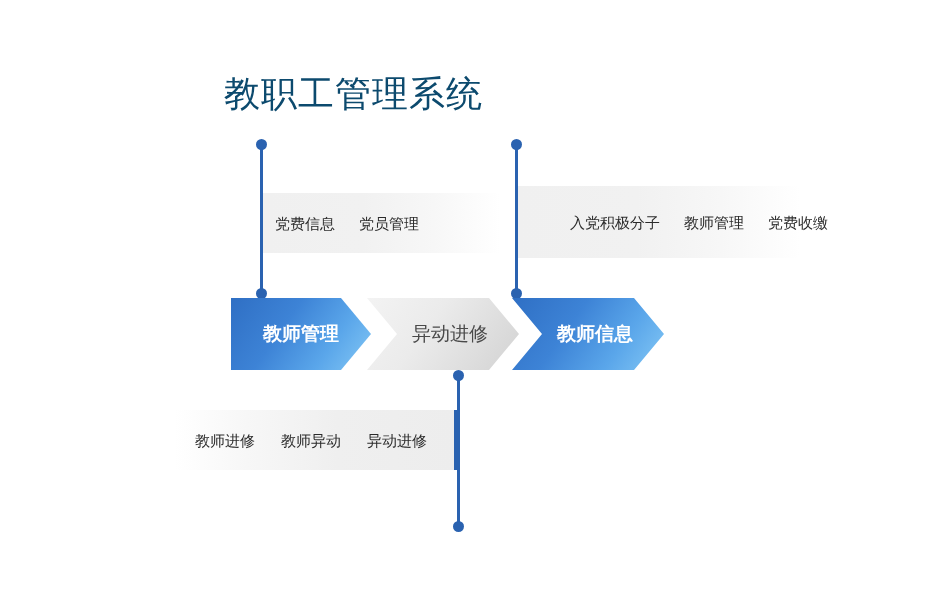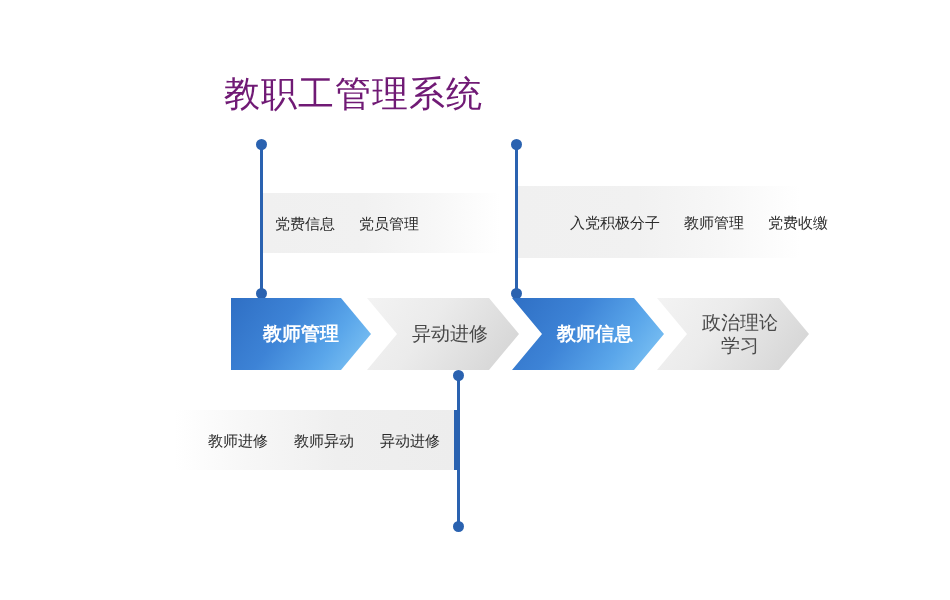--- a/index.html
+++ b/index.html
@@ -20,21 +20,21 @@
   }
 
   
   #page-title {
     position: absolute;
     left: 224px;
     top: 72px;
     font-size: 36px;
     font-weight: 400;
     letter-spacing: 1px;
-    color: #701a75;
+    color: #0c4a6e;
     white-space: nowrap;
     line-height: 1.2;
   }
 
   
   #chevron-row {
     position: absolute;
     left: 231px;
     top: 298px;
     height: 72px;
@@ -91,21 +91,21 @@
   }
   .callout-line {
     display: flex;
     flex-direction: row;
     white-space: nowrap;
     font-size: 15px;
     color: #2b2b2b;
     line-height: 25px;
   }
   .callout.left-rule .callout-line { padding-left: 12px; }
-  .callout.right-rule .callout-line { justify-content: flex-end; padding-right: 14px; }
+  .callout.right-rule .callout-line { justify-content: flex-end; padding-right: 27px; }
   .callout-item { margin-right: 24px; }
   .callout-line .callout-item:last-child { margin-right: 0; }
   .callout.right-rule .callout-item { margin-right: 0; margin-left: 26px; }
   .callout.right-rule .callout-line .callout-item:first-child { margin-left: 0; }
 
   
   .connector {
     position: absolute;
     width: 3px;
     background: #2a62b0;
@@ -167,20 +167,16 @@
     </div>
 
     <div class="chevron gray" style="left:136px; width:152px;">
       <span class="chevron-label">异动进修</span>
     </div>
 
     <div class="chevron blue" style="left:281px; width:152px;">
       <span class="chevron-label">教师信息</span>
     </div>
 
-    <div class="chevron gray" style="left:426px; width:152px;">
-      <span class="chevron-label">政治理论
-学习</span>
-    </div>
 
   </div>
 
 </div>
 
 </body></html>

